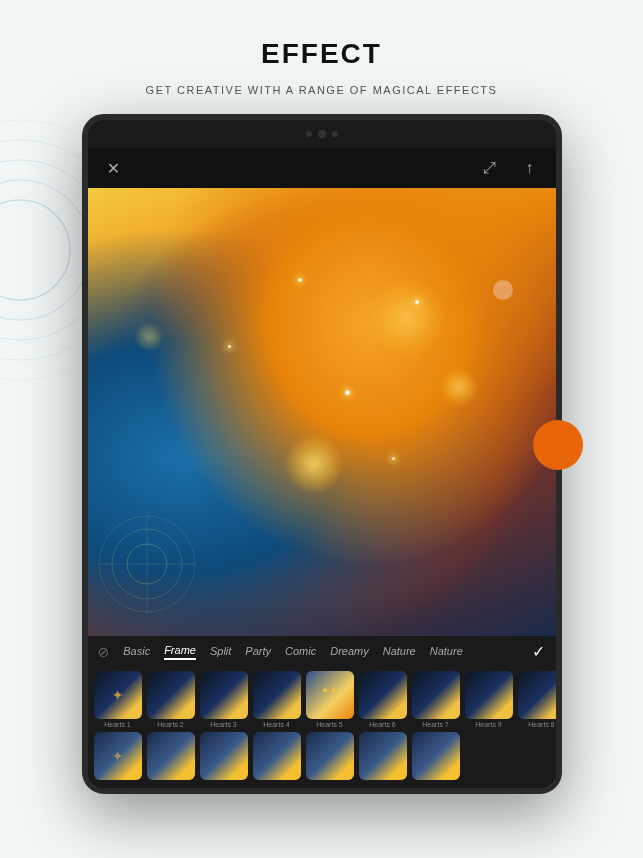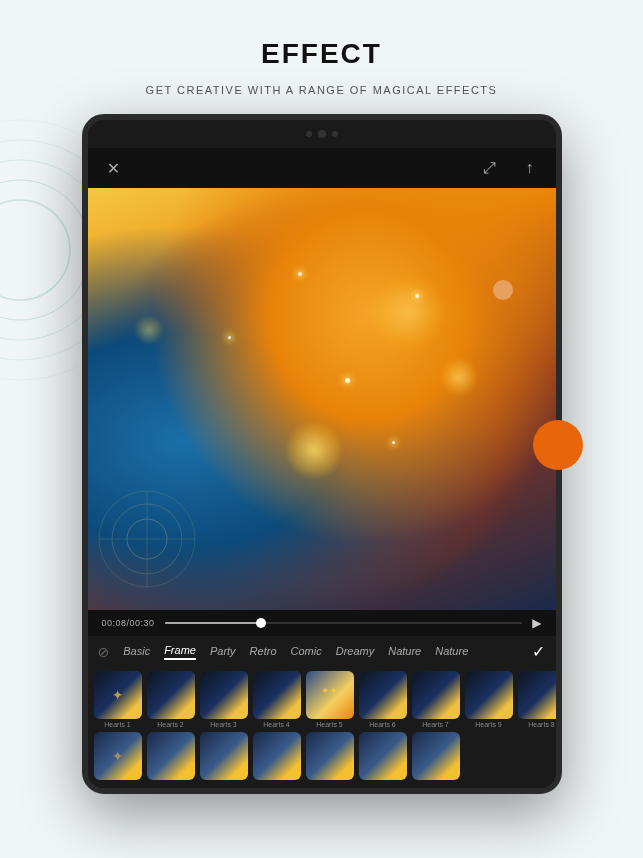--- a/index.html
+++ b/index.html
@@ -365,35 +365,27 @@
 
         <svg style="position:absolute;bottom:5%;left:2%;opacity:0.3;width:100px;height:100px;" viewBox="0 0 100 100">
           <circle cx="50" cy="50" r="20" fill="none" stroke="#d4c87a" stroke-width="1"></circle>
           <circle cx="50" cy="50" r="35" fill="none" stroke="#d4c87a" stroke-width="0.7"></circle>
           <circle cx="50" cy="50" r="48" fill="none" stroke="#d4c87a" stroke-width="0.5"></circle>
           <line x1="50" y1="2" x2="50" y2="98" stroke="#d4c87a" stroke-width="0.5"></line>
           <line x1="2" y1="50" x2="98" y2="50" stroke="#d4c87a" stroke-width="0.5"></line>
         </svg>
       </div>
 
-      <div class="timeline-bar">
-        <span class="time-label">00:08/00:30</span>
-        <div style="flex:1;height:2px;background:#333;border-radius:1px;position:relative;">
-          <div style="width:27%;height:100%;background:#aaa;border-radius:1px;"></div>
-          <div style="position:absolute;top:-4px;left:27%;width:10px;height:10px;background:#fff;border-radius:50%;transform:translateX(-50%);"></div>
-        </div>
-        <div class="play-btn">▶</div>
-      </div>
 
       <div class="effect-tabs">
         <div class="tab-cancel">⊘</div>
         <div class="tab-item">Basic</div>
         <div class="tab-item active">Frame</div>
+        <div class="tab-item">Split</div>
         <div class="tab-item">Party</div>
-        <div class="tab-item">Retro</div>
         <div class="tab-item">Comic</div>
         <div class="tab-item">Dreamy</div>
         <div class="tab-item">Nature</div>
         <div class="tab-item">Nature</div>
         <div class="tab-confirm">✓</div>
       </div>
 
       <div class="thumbnails-row">
         <div class="thumb-item">
           <div class="thumb-img">

